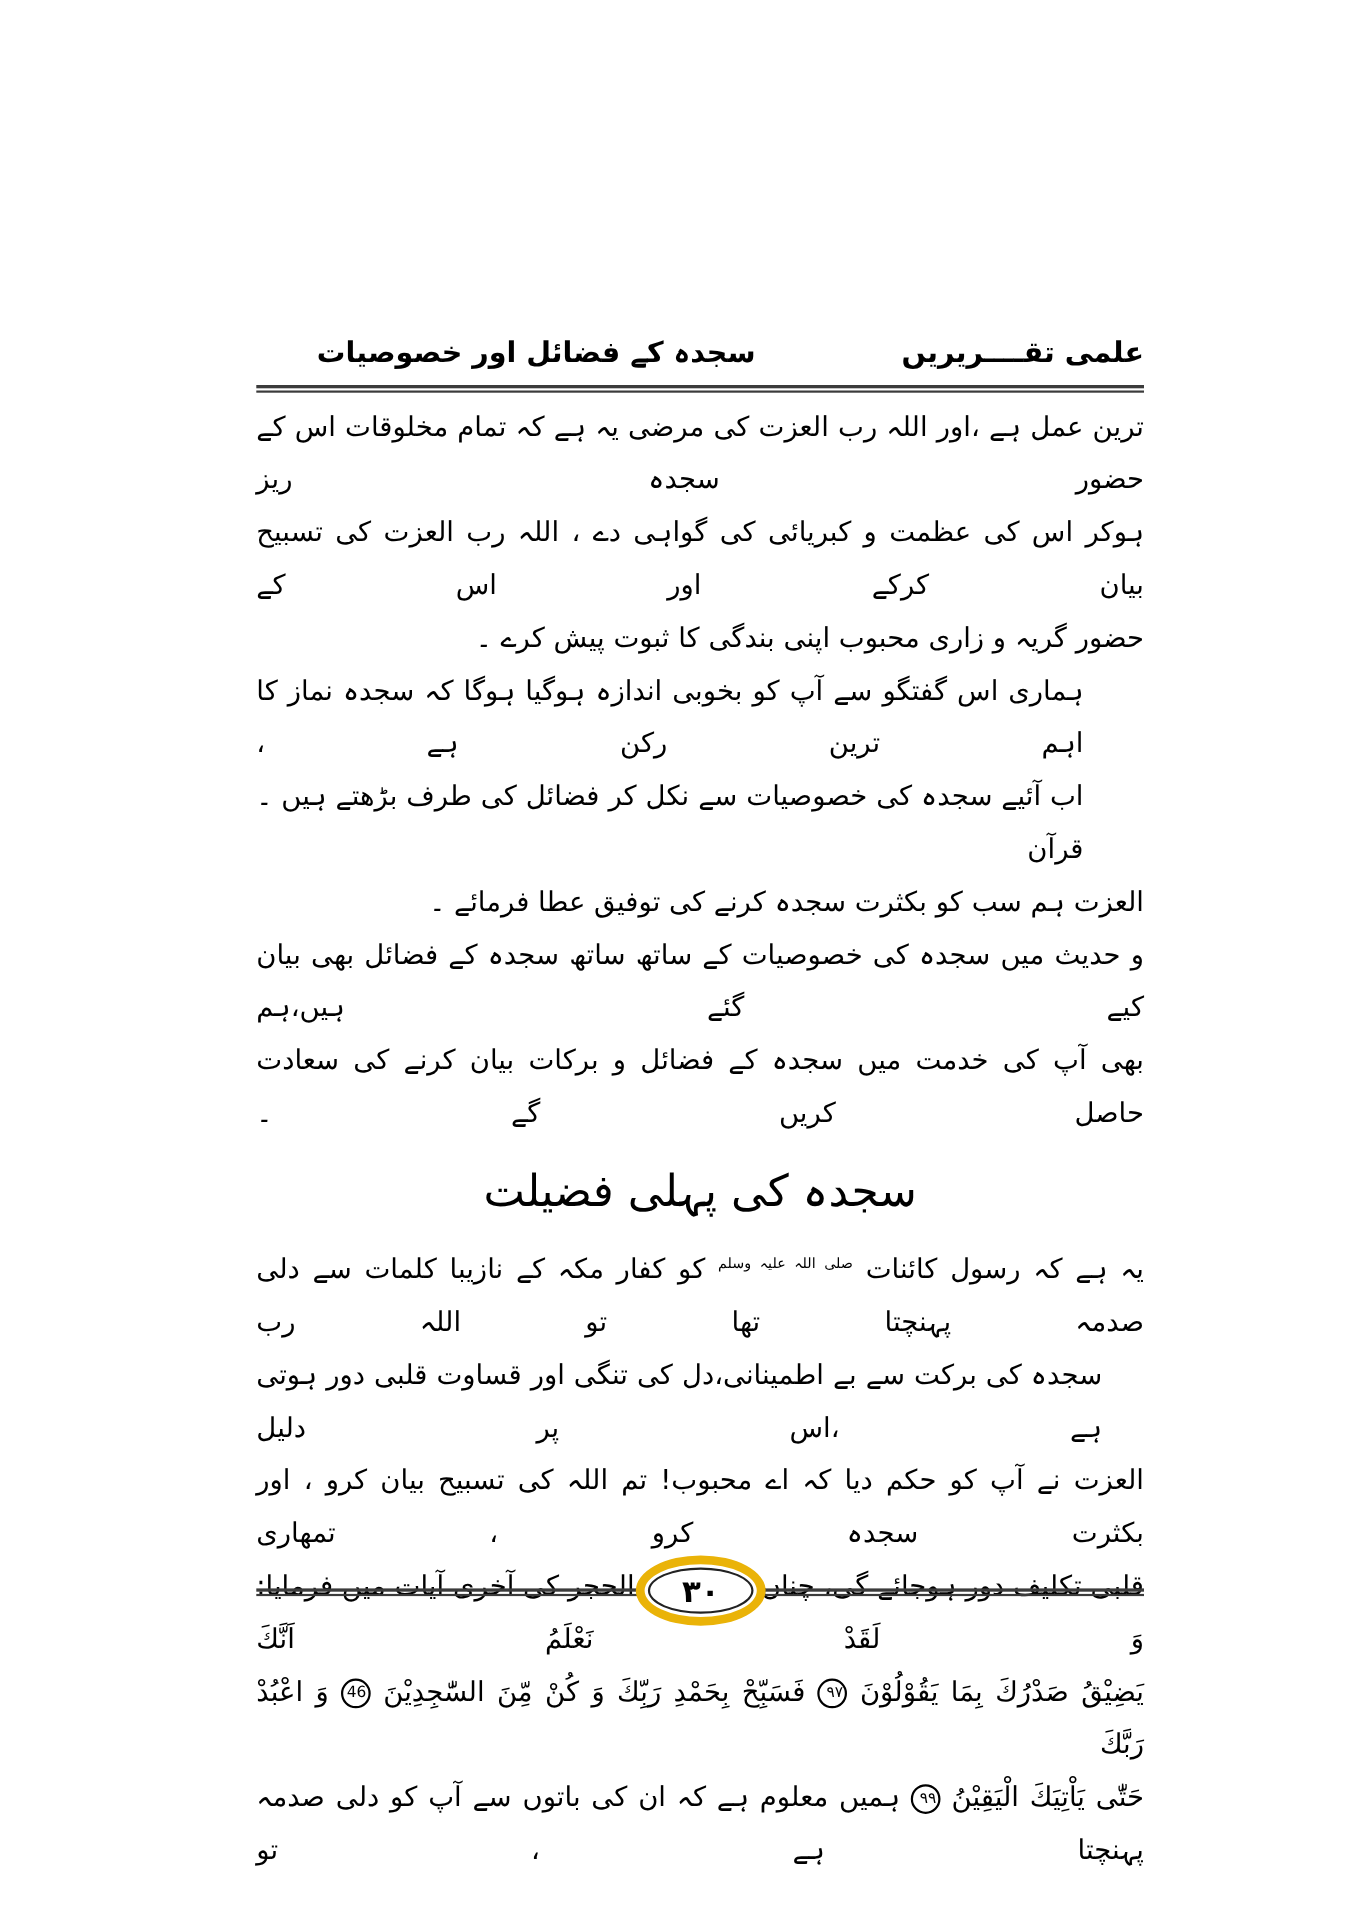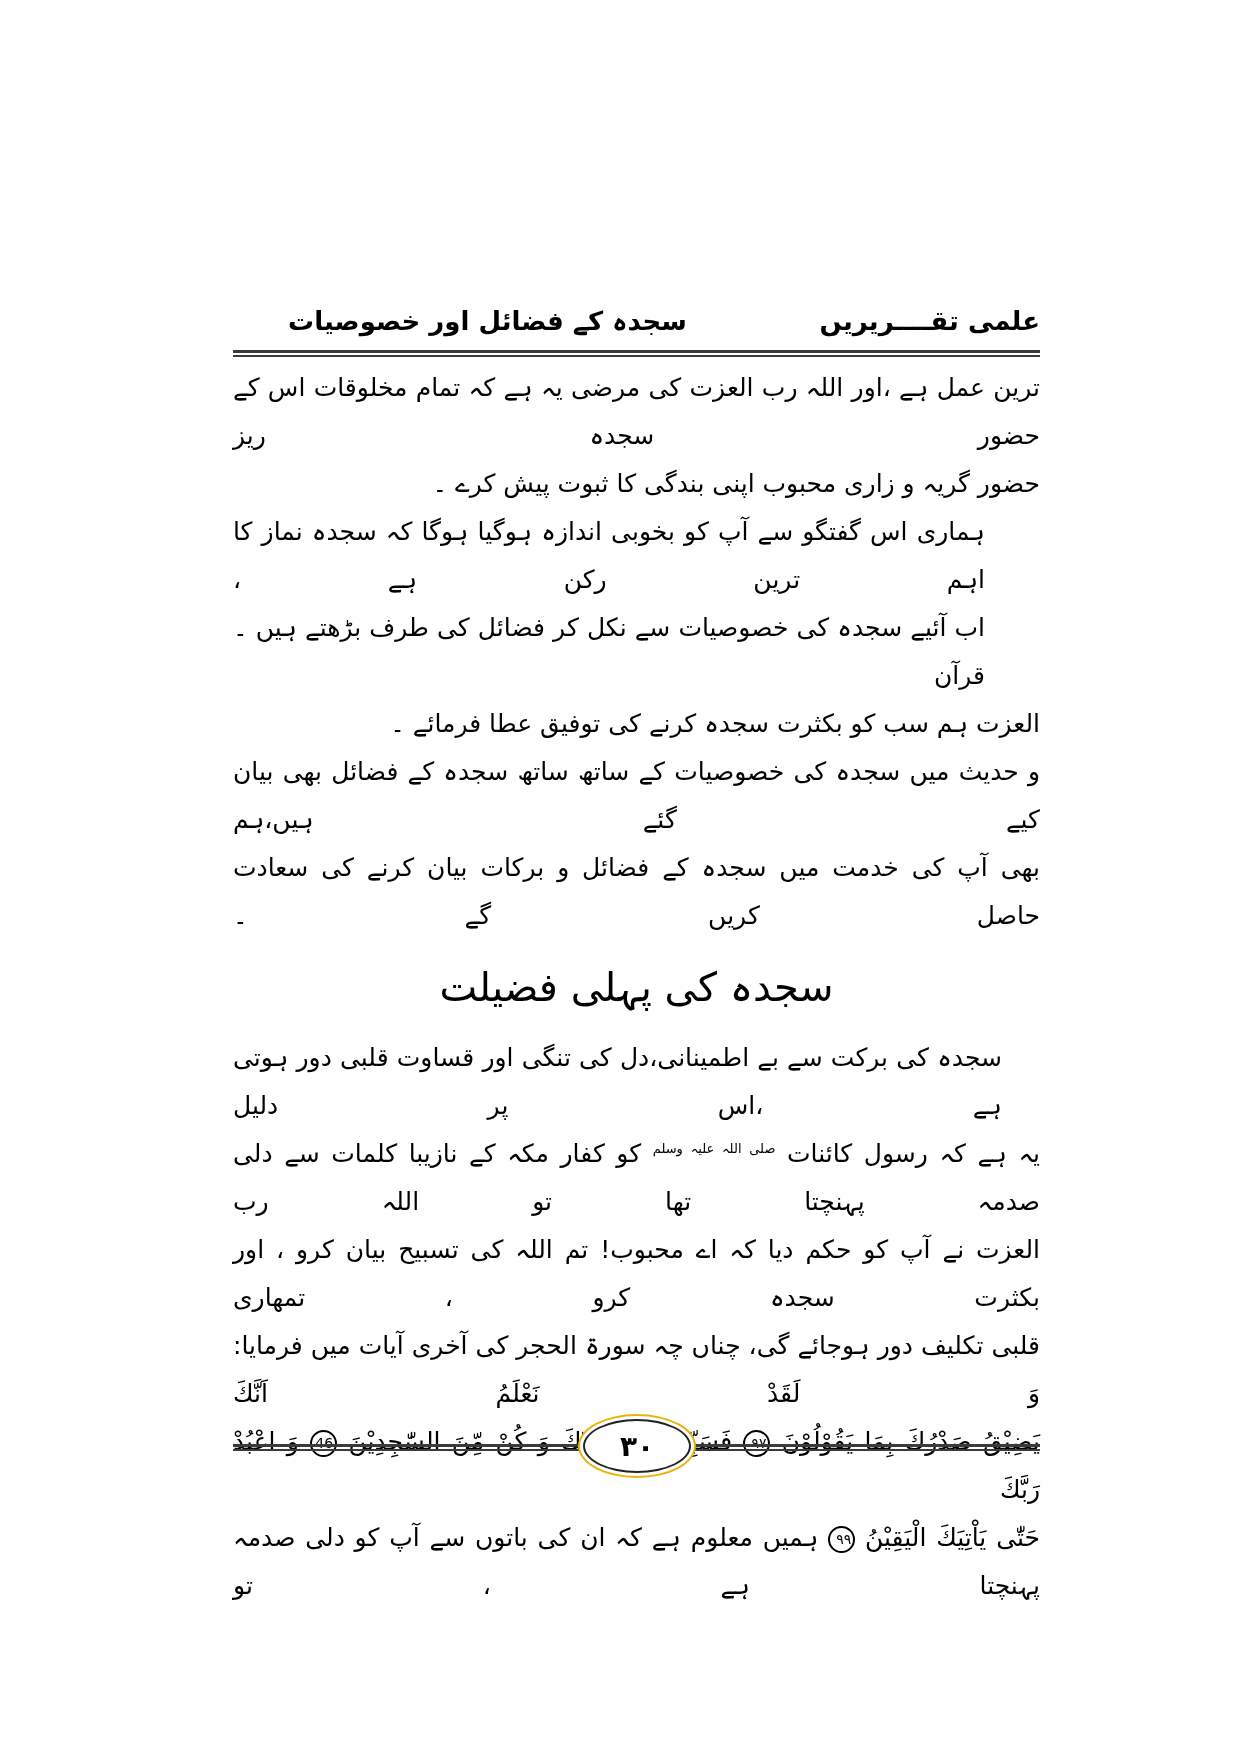--- a/index.html
+++ b/index.html
@@ -87,21 +87,21 @@
     padding: 0 2px;
   }
   
   .page-badge-outer {
     position: absolute;
     top: 1414px;
     right: 544px; 
     width: 118px;
     height: 64px;
     background: #ffffff;
-    border: 2px solid #eab308;
+    border: 8px solid #eab308;
     border-radius: 50%;
     box-sizing: border-box;
     z-index: 2;
     display: flex;
     align-items: stretch;
     justify-content: stretch;
     padding: 3px;
   }
   .page-badge-inner {
     flex: 1;
@@ -121,36 +121,37 @@
 
   <div class="running-header">
     <span class="h-title">علمی تقــــریریں</span>
     <span class="h-title">سجدہ کے فضائل اور خصوصیات</span>
   </div>
 
   <div class="header-rule"></div>
 
   <div class="body-text">
     <div class="line">ترین عمل ہے ،اور اللہ رب العزت کی مرضی یہ ہے کہ تمام مخلوقات اس کے حضور سجدہ ریز</div>
+    <div class="line">ہوکر اس کی عظمت و کبریائی کی گواہی دے ، اللہ رب العزت کی تسبیح بیان کرکے اور اس کے</div>
     <div class="line end">حضور گریہ و زاری محبوب اپنی بندگی کا ثبوت پیش کرے ۔</div>
     <div class="line indent">ہماری اس گفتگو سے آپ کو بخوبی اندازہ ہوگیا ہوگا کہ سجدہ نماز کا اہم ترین رکن ہے ،</div>
     <div class="line indent">اب آئیے سجدہ کی خصوصیات سے نکل کر فضائل کی طرف بڑھتے ہیں ۔ قرآن</div>
     <div class="line end">العزت ہم سب کو بکثرت سجدہ کرنے کی توفیق عطا فرمائے ۔</div>
     <div class="line">و حدیث میں سجدہ کی خصوصیات کے ساتھ ساتھ سجدہ کے فضائل بھی بیان کیے گئے ہیں،ہم</div>
     <div class="line">بھی آپ کی خدمت میں سجدہ کے فضائل و برکات بیان کرنے کی سعادت حاصل کریں گے ۔</div>
 
     <div class="section-heading">سجدہ کی پہلی فضیلت</div>
 
-    <div class="line small-indent">سجدہ کی برکت سے بے اطمینانی،دل کی تنگی اور قساوت قلبی دور ہوتی ہے ،اس پر دلیل</div>
-
     <div class="line">
       <span>یہ ہے کہ رسول کائنات</span>
       <span class="honorific">صلی اللہ علیہ وسلم</span>
       <span>کو کفار مکہ کے نازیبا کلمات سے دلی صدمہ پہنچتا تھا تو اللہ رب</span>
     </div>
+
+    <div class="line small-indent">سجدہ کی برکت سے بے اطمینانی،دل کی تنگی اور قساوت قلبی دور ہوتی ہے ،اس پر دلیل</div>
 
     <div class="line">العزت نے آپ کو حکم دیا کہ اے محبوب! تم اللہ کی تسبیح بیان کرو ، اور بکثرت سجدہ کرو ، تمھاری</div>
     <div class="line">قلبی تکلیف دور ہوجائے گی، چناں چہ سورۃ الحجر کی آخری آیات میں فرمایا: وَ لَقَدْ نَعْلَمُ اَنَّكَ</div>
 
     <div class="line">
       <span>یَضِیْقُ صَدْرُكَ بِمَا یَقُوْلُوْنَ</span>
       <span class="ayah-marker">۹۷</span>
       <span>فَسَبِّحْ بِحَمْدِ رَبِّكَ وَ كُنْ مِّنَ السّٰجِدِیْنَ</span>
       <span class="ayah-marker">46</span>
       <span>وَ اعْبُدْ رَبَّكَ</span>

